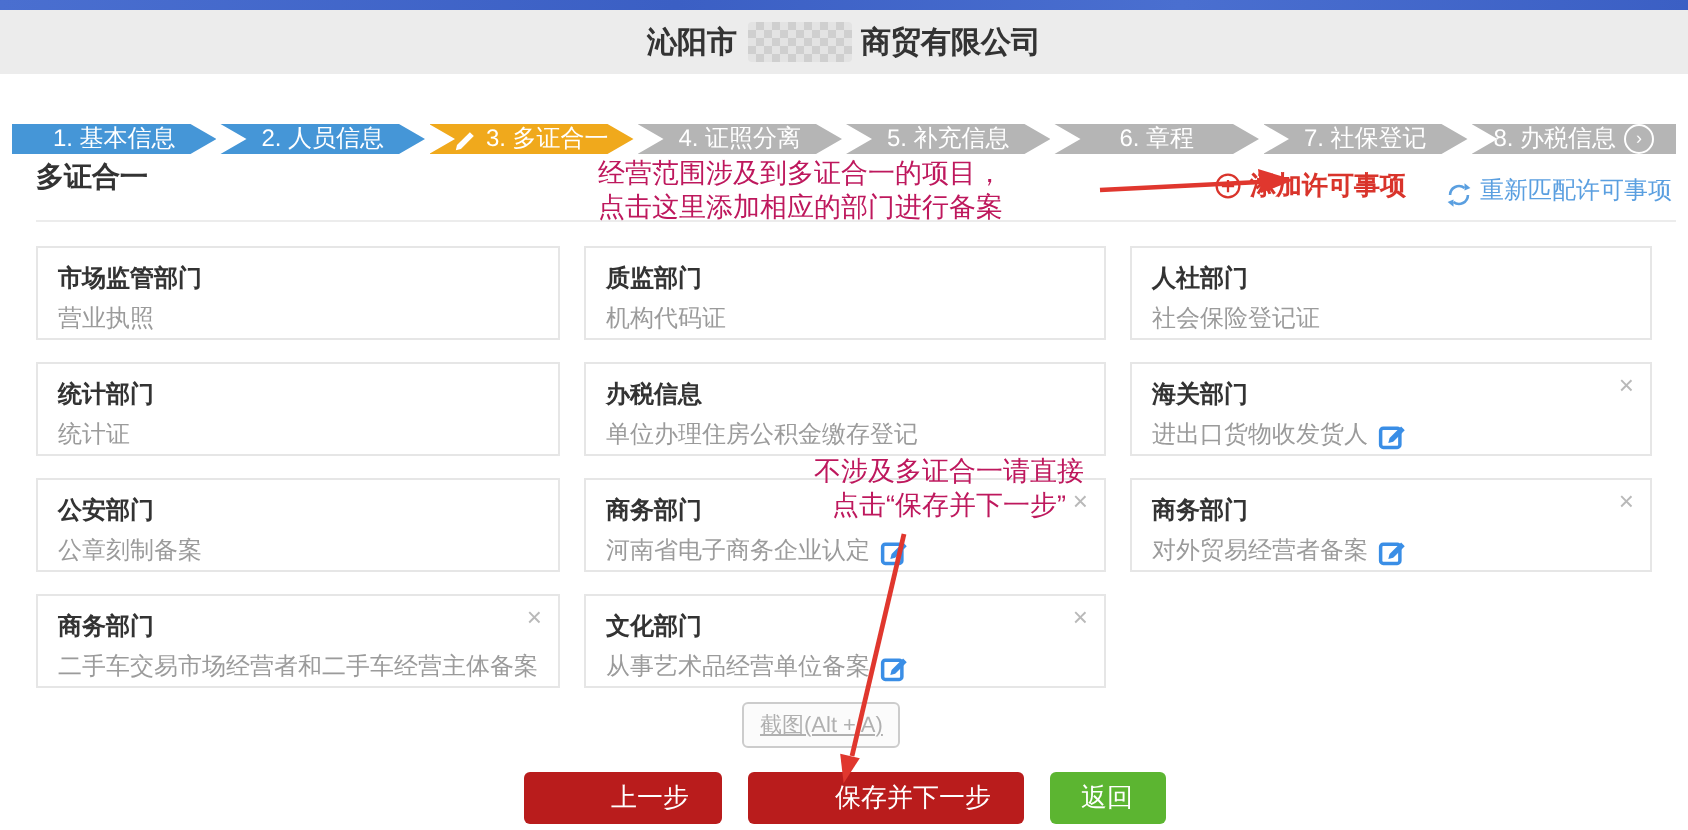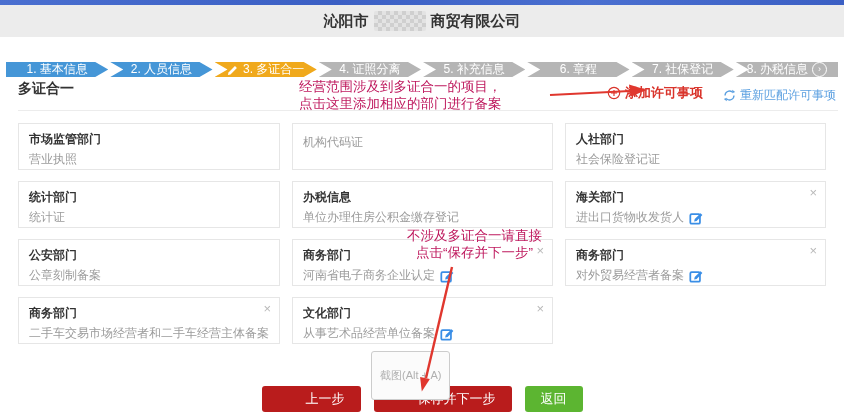--- a/index.html
+++ b/index.html
@@ -35,37 +35,37 @@
   
   #section-title{position:absolute;left:18px;top:80px;font-size:14px;font-weight:bold;color:#333;}
   #divider{position:absolute;left:18px;right:6px;top:110px;border-top:1px solid #ececec;}
 
   .red-note{position:absolute;color:#be185d;font-size:13.5px;line-height:16.5px;z-index:40;}
   #note-top{left:299px;top:79px;}
   #note-bottom{left:372px;top:227px;width:205px;text-align:center;line-height:17px;}
 
   #add-link{position:absolute;left:607px;top:84px;display:flex;align-items:center;gap:4px;
             color:#d9342b;font-size:13px;font-weight:bold;cursor:pointer;}
-  #rematch-link{position:absolute;right:8px;top:87px;display:flex;align-items:center;gap:4px;
+  #rematch-link{position:absolute;right:8px;top:87px;display:flex;align-items:flex-end;gap:4px;
             color:#5a9fe0;font-size:12px;cursor:pointer;}
 
   
   #grid{position:absolute;left:18px;top:123px;width:808px;
         display:grid;grid-template-columns:repeat(3,1fr);column-gap:12px;row-gap:11px;}
   .card{position:relative;box-sizing:border-box;height:47px;background:#fff;
         border:1px solid #e6e6e6;padding:7px 10px;}
   .card-dept{font-size:12px;font-weight:bold;color:#333;}
   .card-item{font-size:12px;color:#9b9b9b;margin-top:3px;display:flex;align-items:center;gap:5px;
              white-space:nowrap;overflow:hidden;}
   .card-close{position:absolute;top:3px;right:8px;color:#b9b9b9;font-size:13px;cursor:pointer;}
 
   
   #snip-chip{position:absolute;left:371px;top:351px;z-index:30;
              font-size:11px;color:#b0b0b0;background:#fbfbfb;border:1px solid #ccc;
-             border-radius:3px;padding:16px 8px;}
+             border-radius:3px;padding:3px 8px;text-decoration:underline;}
 
   
   #footer{position:absolute;left:0;right:0;top:386px;display:flex;justify-content:center;gap:13px;}
   .btn{border:none;color:#fff;font-size:13px;padding:4px 16px;border-radius:3px;cursor:pointer;
        font-family:inherit;}
   .btn.blue{background:#b91c1c;padding-left:44px;}
   .btn.green{background:#5cb531;}
 
   
   #arrows{position:absolute;left:0;top:0;width:844px;height:415px;pointer-events:none;z-index:50;}
@@ -143,20 +143,21 @@
   </div>
 
   <div id="grid">
       <div class="card">
         <div class="card-dept">市场监管部门</div>
         <div class="card-item">
           <span>营业执照</span>
         </div>
       </div>
       <div class="card">
+        <div class="card-dept">质监部门</div>
         <div class="card-item">
           <span>机构代码证</span>
         </div>
       </div>
       <div class="card">
         <div class="card-dept">人社部门</div>
         <div class="card-item">
           <span>社会保险登记证</span>
         </div>
       </div>

